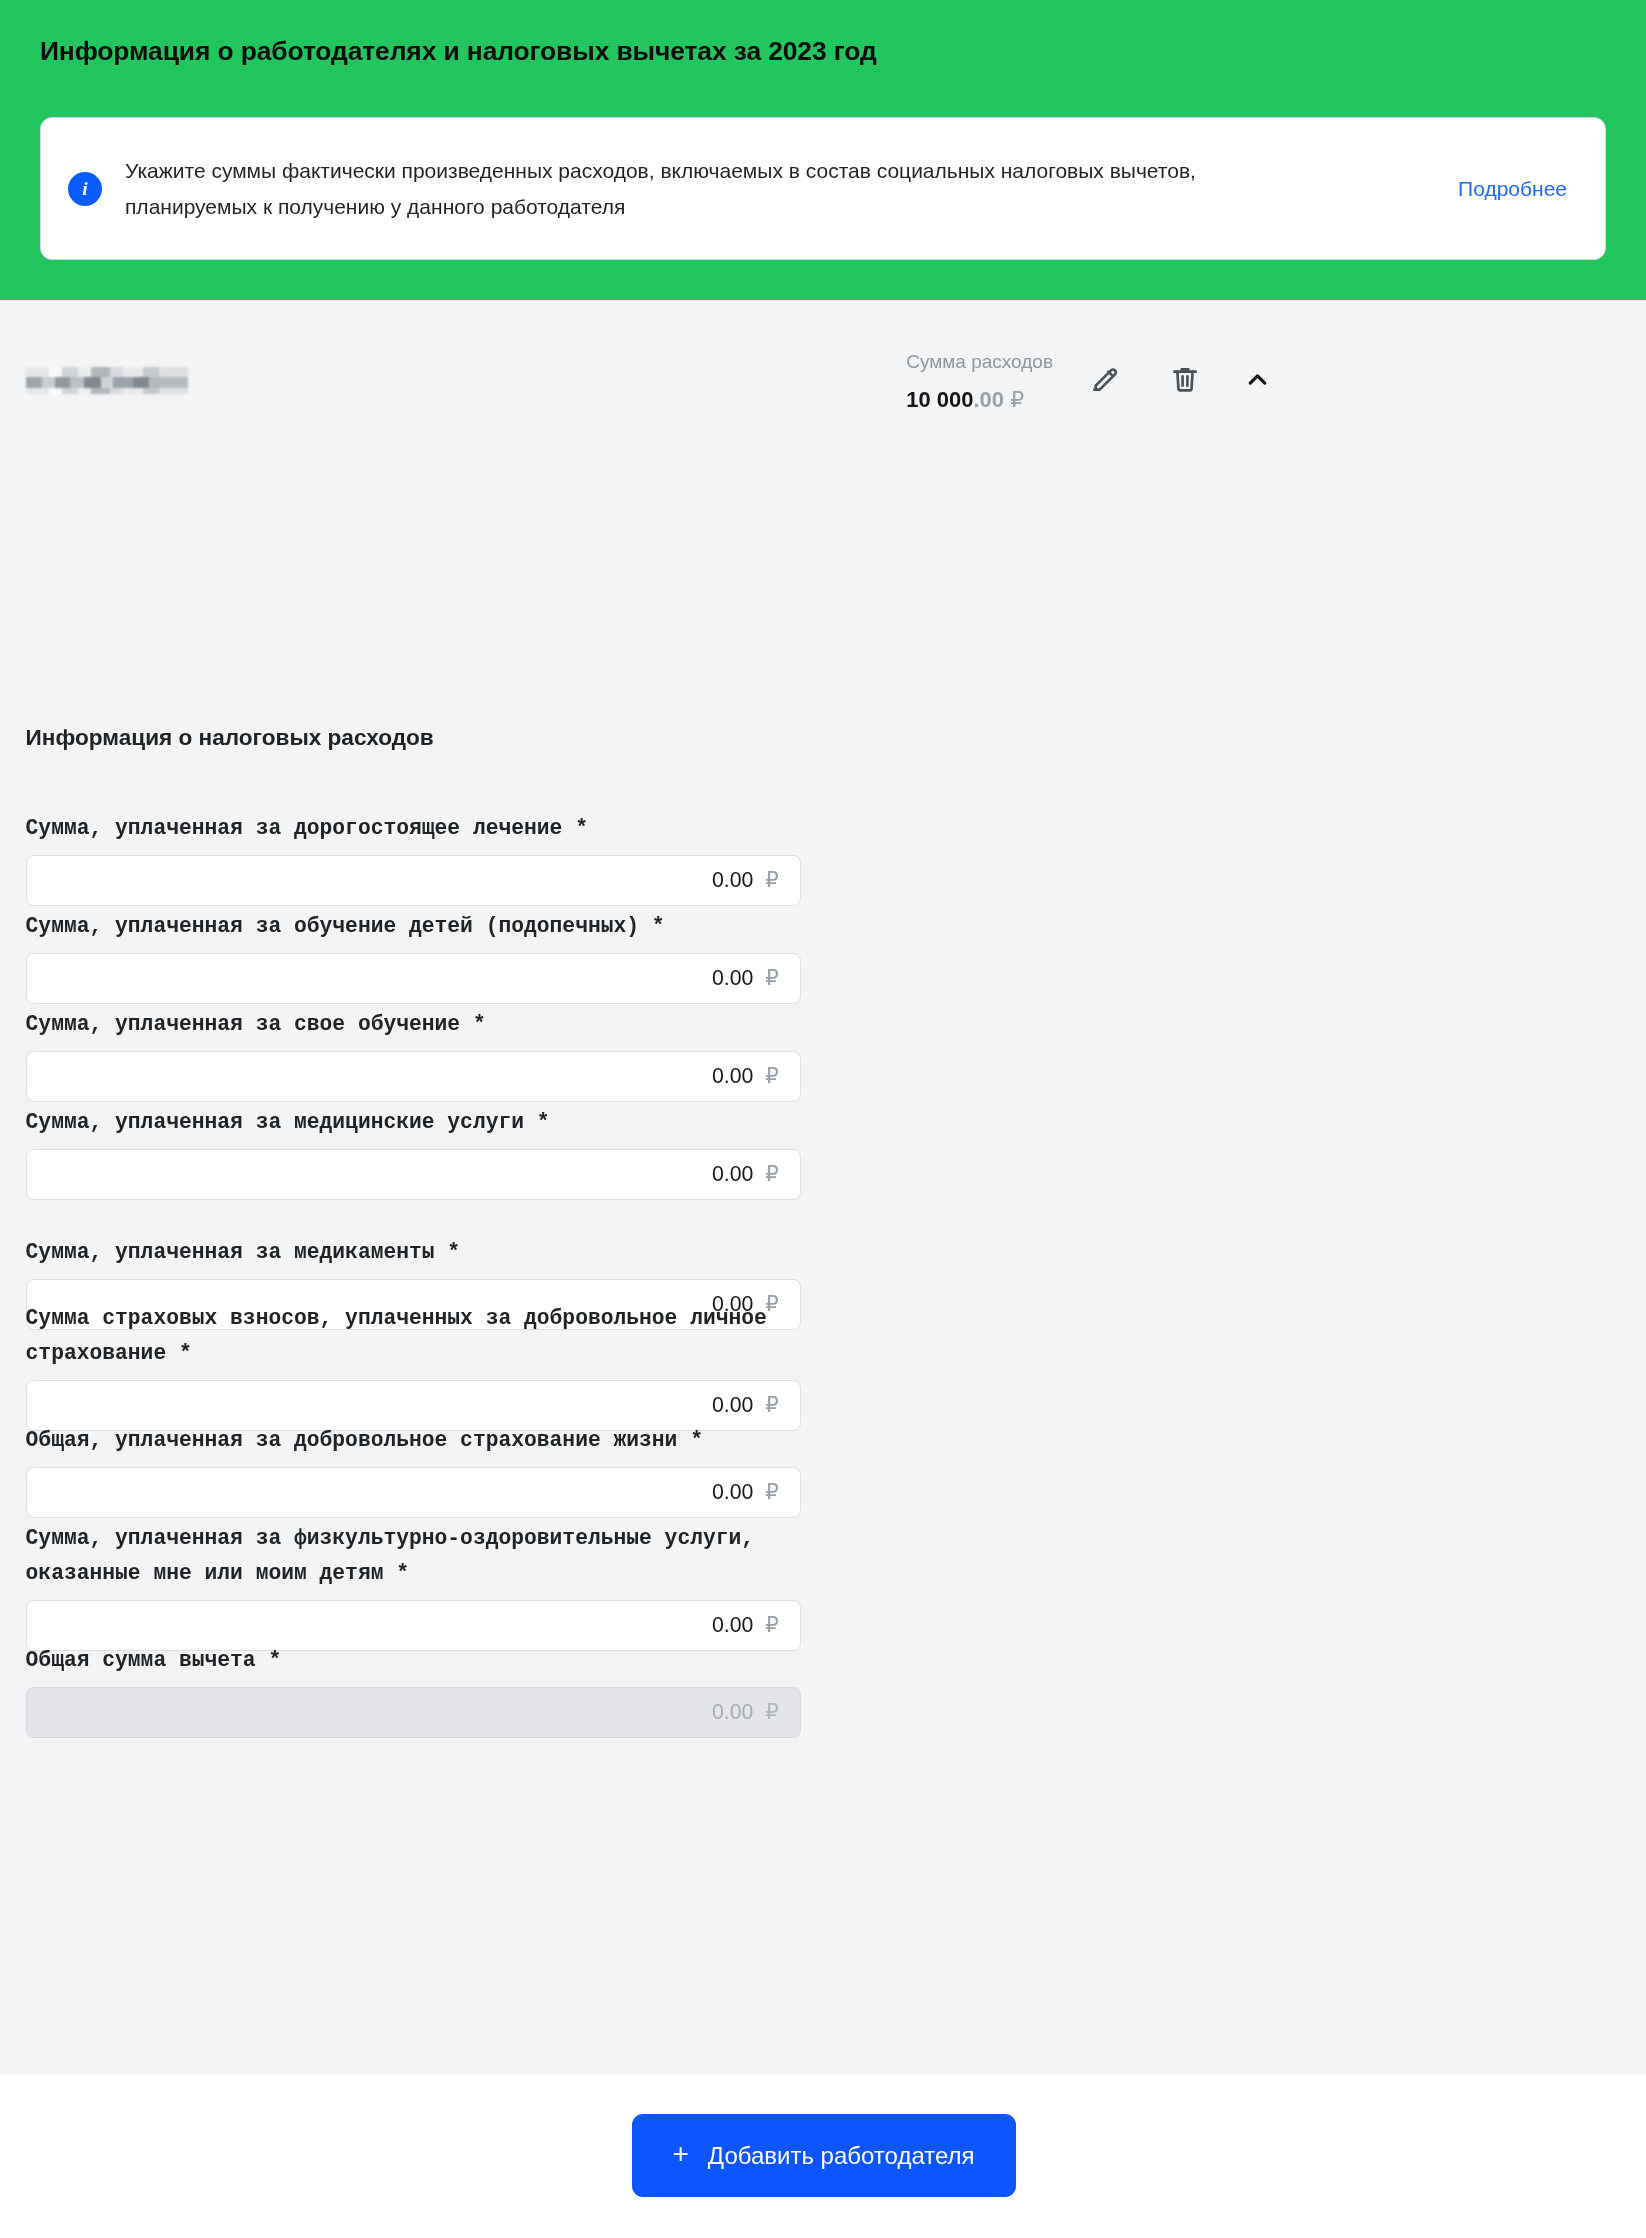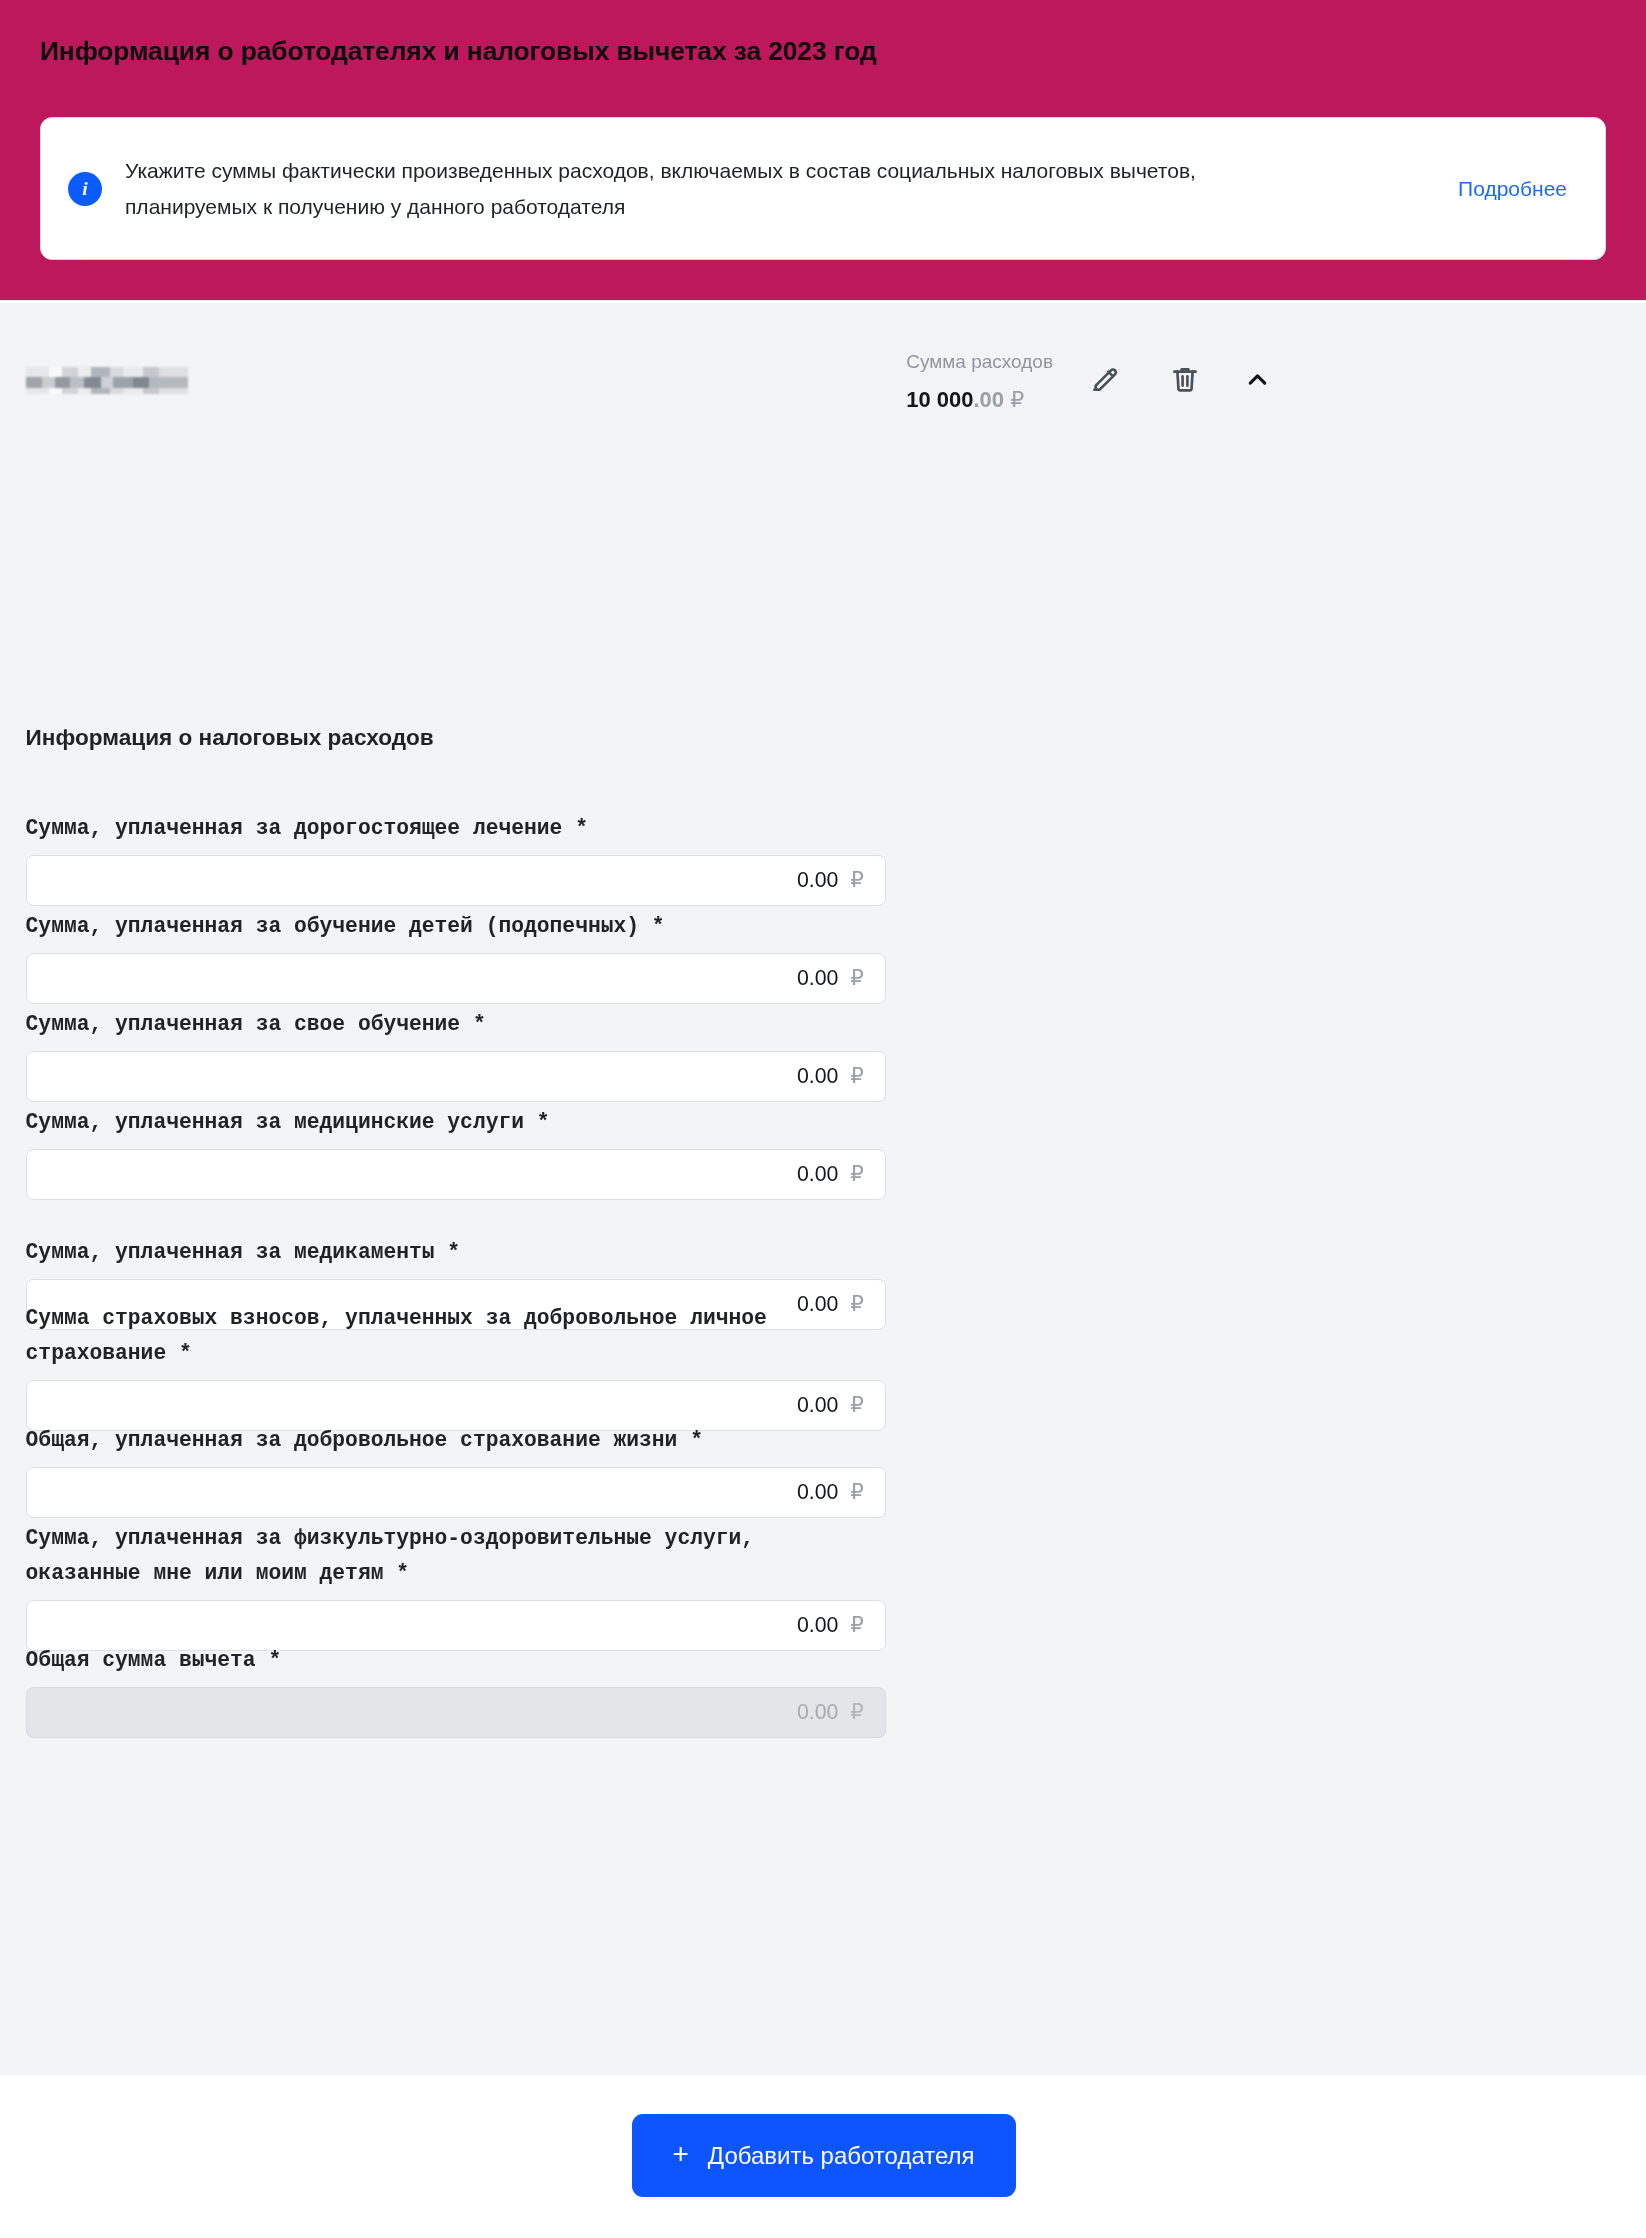--- a/index.html
+++ b/index.html
@@ -19,21 +19,21 @@
     overflow: hidden;
     background: #ffffff;
   }
 
   
   .top-band {
     position: absolute;
     left: 0; top: 0;
     width: 1647px;
     height: 301px;
-    background: #be185d;
+    background: #22c55e;
     border-bottom: 1.7px solid #e7e8ea;
   }
 
   .page-title {
     position: absolute;
     left: 40px;
     top: 36px;
     font-size: 26.4px;
     font-weight: 700;
     color: #0d0d0d;
@@ -232,21 +232,21 @@
     font-weight: 700;
     line-height: 35px;
     color: #1f2326;
     width: 772px;
     font-family: Liberation Mono, monospace;
   }
 
   .input-wrap {
     position: relative;
     margin-top: 8.5px;
-    width: 860px;
+    width: 775px;
     height: 51px;
     background: #ffffff;
     border: 1.7px solid #dcdfe3;
     border-radius: 7.7px;
     display: flex;
     align-items: center;
     justify-content: flex-end;
     cursor: text;
   }
 

